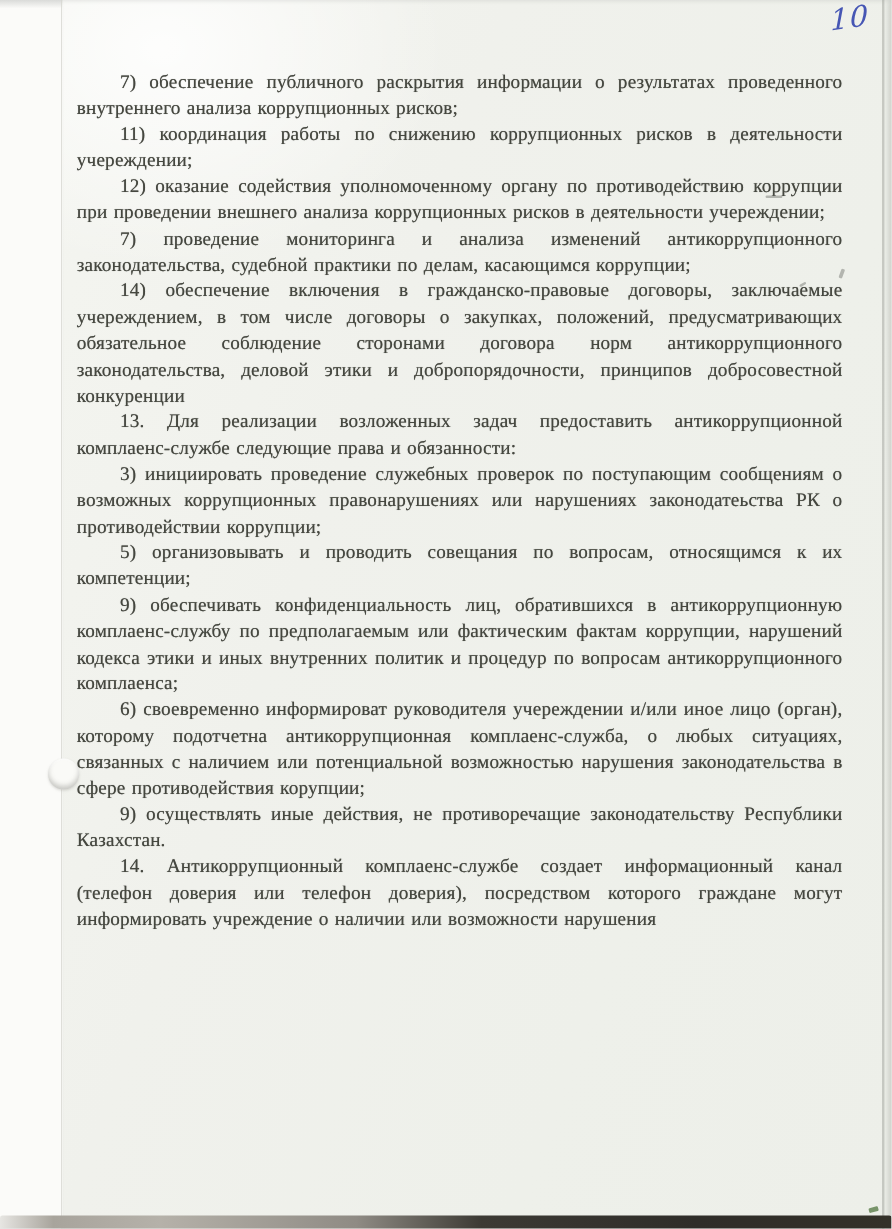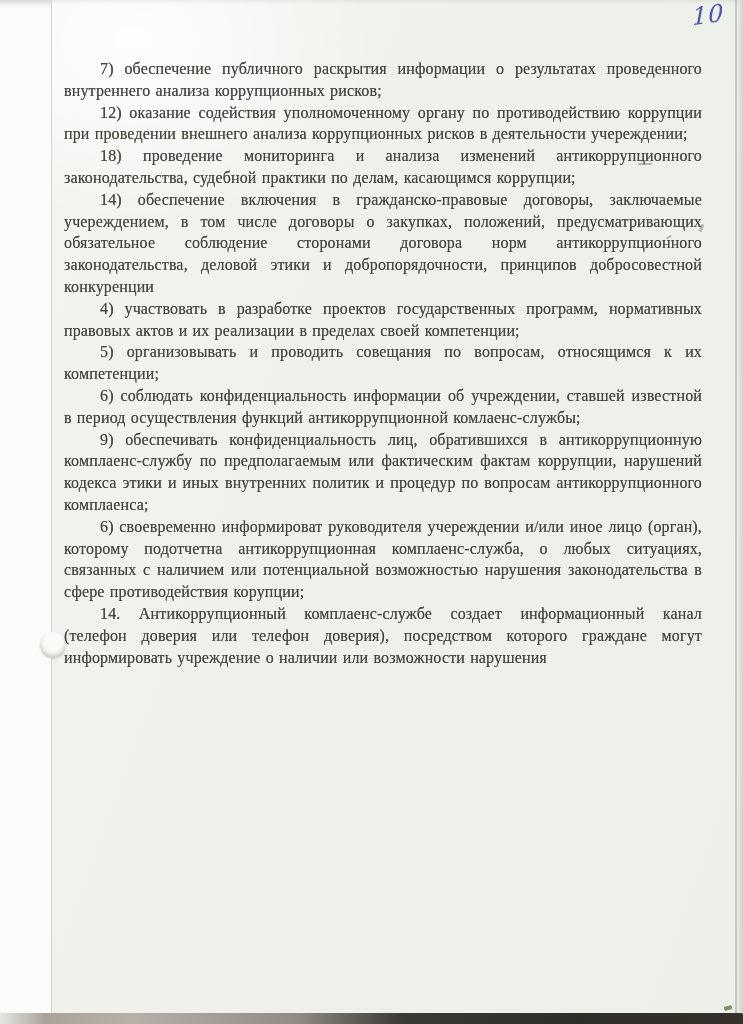--- a/index.html
+++ b/index.html
@@ -124,41 +124,43 @@
 
   <div class="hole-punch"></div>
 
   <div class="page-number" style="color: rgb(70, 86, 180);">10</div>
 
   <div class="doc-text" style="color: rgb(69, 71, 63);">
 
       <p>7)   обеспечение публичного раскрытия информации о результатах проведенного внутреннего анализа коррупционных рисков;</p>
 
 
+      <p>11) координация работы по снижению коррупционных рисков в деятельности учереждении;</p>
 
       <p>12)  оказание содействия уполномоченному органу по противодействию коррупции при проведении внешнего анализа коррупционных рисков в деятельности учереждении;</p>
 
-      <p>18) проведение мониторинга и анализа изменений антикоррупционного законодательства, судебной практики по делам, касающимся коррупции;</p>
+      <p>7) проведение мониторинга и анализа изменений антикоррупционного законодательства, судебной практики по делам, касающимся коррупции;</p>
 
       <p>14) обеспечение включения в гражданско-правовые договоры, заключаемые учереждением, в том числе договоры о закупках, положений, предусматривающих обязательное соблюдение сторонами договора норм антикоррупционного законодательства, деловой этики и добропорядочности, принципов добросовестной конкуренции</p>
 
+      <p>13.  Для реализации возложенных задач предоставить антикоррупционной комплаенс-службе следующие права и обязанности:</p>
 
 
 
+      <p>3)  инициировать проведение служебных проверок по поступающим сообщениям о возможных коррупционных правонарушениях или нарушениях законодатеьства РК о противодействии коррупции;</p>
 
-      <p>4)   участвовать в разработке проектов государственных программ, нормативных правовых актов и их реализации в пределах своей компетенции;</p>
 
       <p>5) организовывать и проводить совещания по вопросам, относящимся к их компетенции;</p>
 
-      <p>6) соблюдать конфиденциальность информации об учреждении, ставшей известной в период осуществления функций антикоррупционной комлаенс-службы;</p>
 
       <p>9)    обеспечивать конфиденциальность лиц, обратившихся в антикоррупционную комплаенс-службу по предполагаемым или фактическим фактам коррупции, нарушений кодекса этики и иных внутренних политик и процедур по вопросам антикоррупционного комплаенса;</p>
 
       <p>6)    своевременно информироват руководителя учереждении и/или иное лицо (орган), которому подотчетна антикоррупционная комплаенс-служба, о любых ситуациях, связанных с наличием или потенциальной возможностью нарушения законодательства в сфере противодействия корупции;</p>
 
+      <p>9)    осуществлять иные действия, не противоречащие законодательству Республики Казахстан.</p>
 
       <p>14.  Антикоррупционный комплаенс-службе создает информационный канал (телефон доверия или телефон доверия), посредством которого граждане могут информировать учреждение о наличии или возможности нарушения</p>
     </div>
 
   <div class="speck speck-dash"></div>
   <div class="speck speck-tick"></div>
   <div class="speck speck-corner"></div>
   <div class="speck speck-green"></div>
 
   <div class="bottom-shadow"></div>

